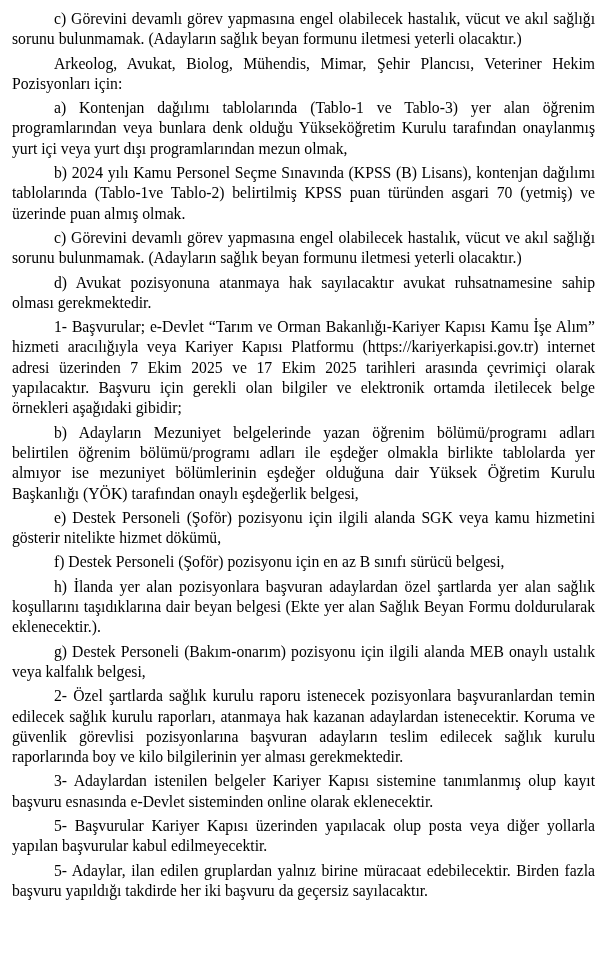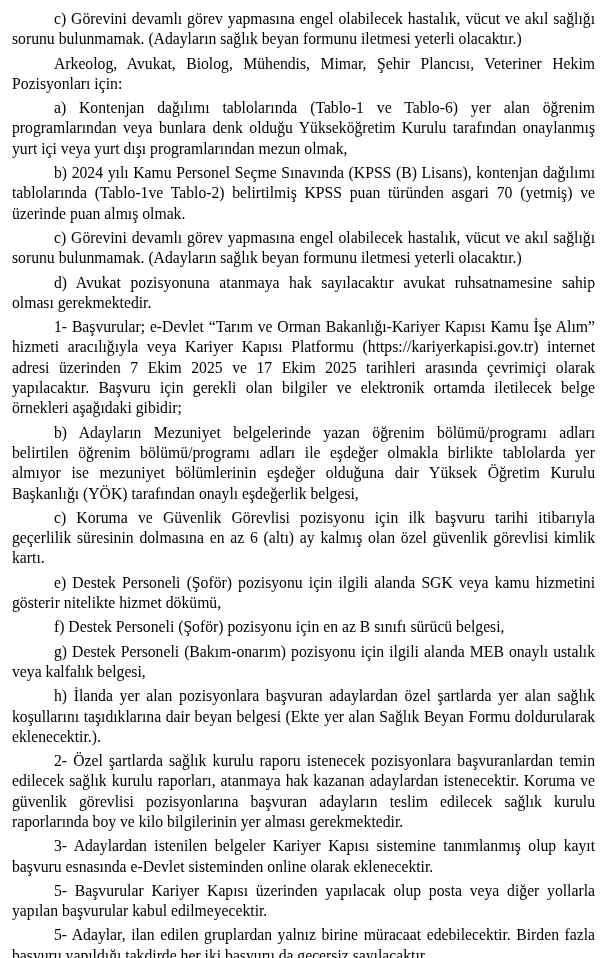--- a/index.html
+++ b/index.html
@@ -29,28 +29,27 @@
   .page p.heading {
     text-align: left;
   }
 </style>
 </head>
 <body>
 
 <div class="page">
   <p>c) Görevini devamlı görev yapmasına engel olabilecek hastalık, vücut ve akıl sağlığı sorunu bulunmamak. (Adayların sağlık beyan formunu iletmesi yeterli olacaktır.)</p>
   <p>Arkeolog, Avukat, Biolog, Mühendis, Mimar, Şehir Plancısı, Veteriner Hekim Pozisyonları için:</p>
-  <p>a) Kontenjan dağılımı tablolarında (Tablo-1 ve Tablo-6) yer alan öğrenim programlarından veya bunlara denk olduğu Yükseköğretim Kurulu tarafından onaylanmış yurt içi veya yurt dışı programlarından mezun olmak,</p>
+  <p>a) Kontenjan dağılımı tablolarında (Tablo-1 ve Tablo-3) yer alan öğrenim programlarından veya bunlara denk olduğu Yükseköğretim Kurulu tarafından onaylanmış yurt içi veya yurt dışı programlarından mezun olmak,</p>
   <p>b) 2024 yılı Kamu Personel Seçme Sınavında (KPSS (B) Lisans), kontenjan dağılımı tablolarında (Tablo-1ve Tablo-2) belirtilmiş KPSS puan türünden asgari 70 (yetmiş) ve üzerinde puan almış olmak.</p>
   <p>c) Görevini devamlı görev yapmasına engel olabilecek hastalık, vücut ve akıl sağlığı sorunu bulunmamak. (Adayların sağlık beyan formunu iletmesi yeterli olacaktır.)</p>
   <p>d) Avukat pozisyonuna atanmaya hak sayılacaktır avukat ruhsatnamesine sahip olması gerekmektedir.</p>
   <p>1- Başvurular; e-Devlet “Tarım ve Orman Bakanlığı-Kariyer Kapısı Kamu İşe Alım” hizmeti aracılığıyla veya Kariyer Kapısı Platformu (https://kariyerkapisi.gov.tr) internet adresi üzerinden 7 Ekim 2025 ve 17 Ekim 2025 tarihleri arasında çevrimiçi olarak yapılacaktır. Başvuru için gerekli olan bilgiler ve elektronik ortamda iletilecek belge örnekleri aşağıdaki gibidir;</p>
   <p>b) Adayların Mezuniyet belgelerinde yazan öğrenim bölümü/programı adları belirtilen öğrenim bölümü/programı adları ile eşdeğer olmakla birlikte tablolarda yer almıyor ise mezuniyet bölümlerinin eşdeğer olduğuna dair Yüksek Öğretim Kurulu Başkanlığı (YÖK) tarafından onaylı eşdeğerlik belgesi,</p>
-  <p>c) Koruma ve Güvenlik Görevlisi pozisyonu için ilk başvuru tarihi itibarıyla geçerlilik süresinin dolmasına en az 6 (altı) ay kalmış olan özel güvenlik görevlisi kimlik kartı.</p>
   <p>e) Destek Personeli (Şoför) pozisyonu için ilgili alanda SGK veya kamu hizmetini gösterir nitelikte hizmet dökümü,</p>
   <p>f) Destek Personeli (Şoför) pozisyonu için en az B sınıfı sürücü belgesi,</p>
+  <p>h) İlanda yer alan pozisyonlara başvuran adaylardan özel şartlarda yer alan sağlık koşullarını taşıdıklarına dair beyan belgesi (Ekte yer alan Sağlık Beyan Formu doldurularak eklenecektir.).</p>
   <p>g) Destek Personeli (Bakım-onarım) pozisyonu için ilgili alanda MEB onaylı ustalık veya kalfalık belgesi,</p>
-  <p>h) İlanda yer alan pozisyonlara başvuran adaylardan özel şartlarda yer alan sağlık koşullarını taşıdıklarına dair beyan belgesi (Ekte yer alan Sağlık Beyan Formu doldurularak eklenecektir.).</p>
   <p>2- Özel şartlarda sağlık kurulu raporu istenecek pozisyonlara başvuranlardan temin edilecek sağlık kurulu raporları, atanmaya hak kazanan adaylardan istenecektir. Koruma ve güvenlik görevlisi pozisyonlarına başvuran adayların teslim edilecek sağlık kurulu raporlarında boy ve kilo bilgilerinin yer alması gerekmektedir.</p>
   <p>3- Adaylardan istenilen belgeler Kariyer Kapısı sistemine tanımlanmış olup kayıt başvuru esnasında e-Devlet sisteminden online olarak eklenecektir.</p>
   <p>5- Başvurular Kariyer Kapısı üzerinden yapılacak olup posta veya diğer yollarla yapılan başvurular kabul edilmeyecektir.</p>
   <p>5- Adaylar, ilan edilen gruplardan yalnız birine müracaat edebilecektir. Birden fazla başvuru yapıldığı takdirde her iki başvuru da geçersiz sayılacaktır.</p>
 </div>
 
 </body></html>

